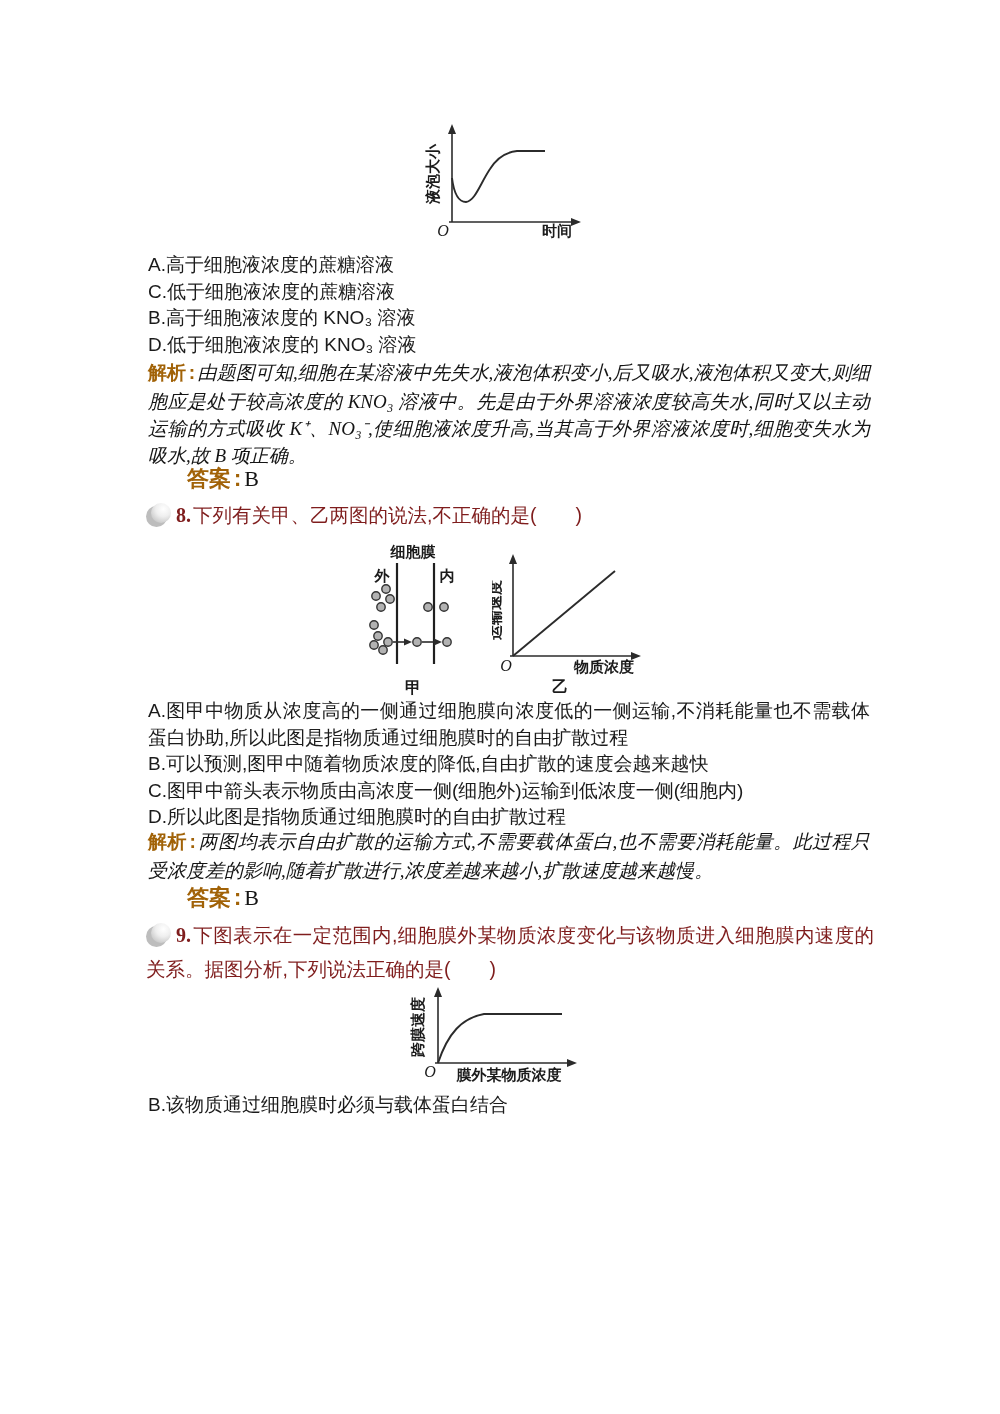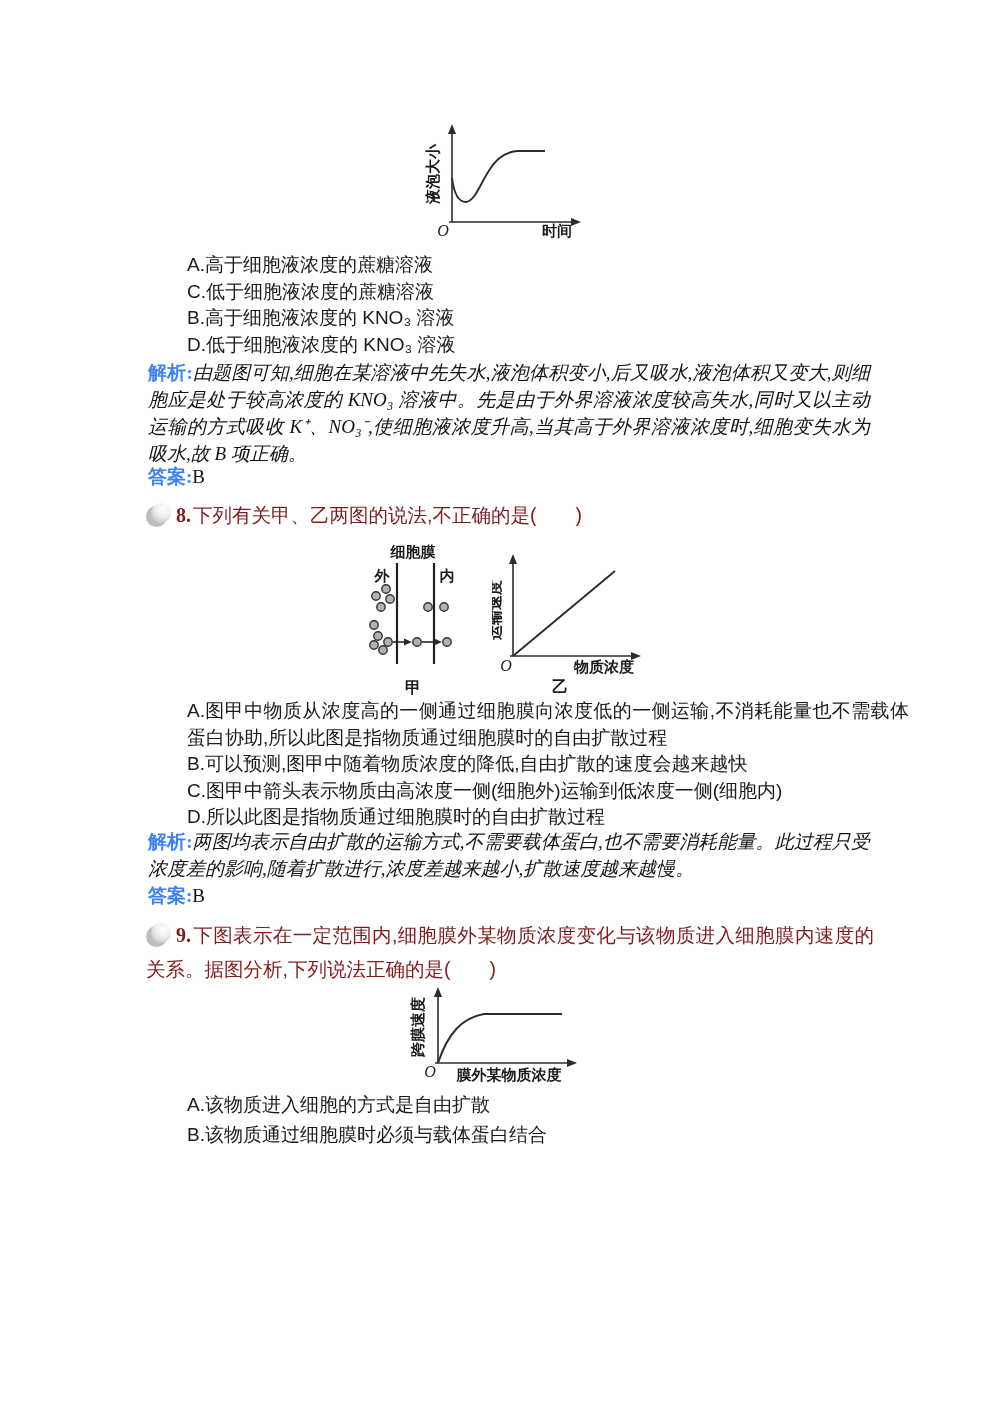--- a/index.html
+++ b/index.html
@@ -1,28 +1,28 @@
 <!DOCTYPE html>
 <html><head>
 <meta charset="utf-8">
 <style>
   html,body{margin:0;padding:0;background:#ffffff;}
   .page{position:relative;width:1000px;height:1414px;background:#ffffff;overflow:hidden;
         color:#1b1b1b;font-family:"Liberation Sans",sans-serif;}
   .abs{position:absolute;}
   
   .opts{position:absolute;width:722px;font-size:19px;line-height:26.5px;
-        font-family:"Liberation Sans",sans-serif;color:#1b1b1b;margin-left:39px;}
+        font-family:"Liberation Sans",sans-serif;color:#1b1b1b;}
   .opts.justify div{text-align:justify;}
   
   .ana{position:absolute;width:722px;font-size:19px;line-height:27px;text-align:justify;
        font-family:"Liberation Serif",serif;font-style:italic;color:#141414;}
-  .red-label{color:#3b82f6;font-weight:bold;font-style:normal;
-             font-family:Liberation Serif, serif;}
-  .ans{position:absolute;font-size:19px;font-family:"Liberation Serif",serif;color:#141414;}
+  .red-label{color:#a16207;font-weight:bold;font-style:normal;
+             font-family:Liberation Mono, monospace;}
+  .ans{position:absolute;font-size:22px;font-family:"Liberation Serif",serif;color:#141414;margin-left:39px;}
   
   .stem{position:absolute;font-size:19.5px;line-height:34px;
         font-family:"Liberation Sans",sans-serif;color:#7f1d1d;text-align:justify;}
   .qnum{font-weight:bold;font-family:"Liberation Serif",serif;font-size:20px;padding-right:2px;}
   
   .bullet{display:inline-block;position:relative;width:30px;height:23px;vertical-align:-4px;}
   .bullet .back{position:absolute;left:0;top:3px;width:21px;height:21px;border-radius:50%;
                 background:#bdbdbd;}
   .bullet .front{position:absolute;left:5px;top:0;width:20px;height:20px;border-radius:50%;
                  background:radial-gradient(circle at 62% 30%, #ffffff 0%, #efefef 40%, #d2d2d2 70%, #b6b6b6 100%);}
@@ -135,17 +135,16 @@
     <line class="axis" x1="36" y1="8" x2="36" y2="78"></line>
     <line class="axis" x1="33" y1="78" x2="168" y2="78"></line>
     <polygon class="ah" points="175,78 165,74 165,82"></polygon>
     <path class="curve" d="M 36 78 C 46 48, 60 33, 82 29 L 160 29"></path>
     <text class="fig-label" transform="rotate(-90 21 42)" x="21" y="42" text-anchor="middle">跨膜速度</text>
     <text class="fig-o" x="28" y="92" text-anchor="middle">O</text>
     <text class="fig-label" x="107" y="95" text-anchor="middle">膜外某物质浓度</text>
   </svg>
 
   <div class="opts" style="left:148px;top:1090px;line-height:30px">
-    <div>A.该物质进入细胞的方式是自由扩散</div>
     <div>B.该物质通过细胞膜时必须与载体蛋白结合</div>
   </div>
 
 </div>
 
 </body></html>

